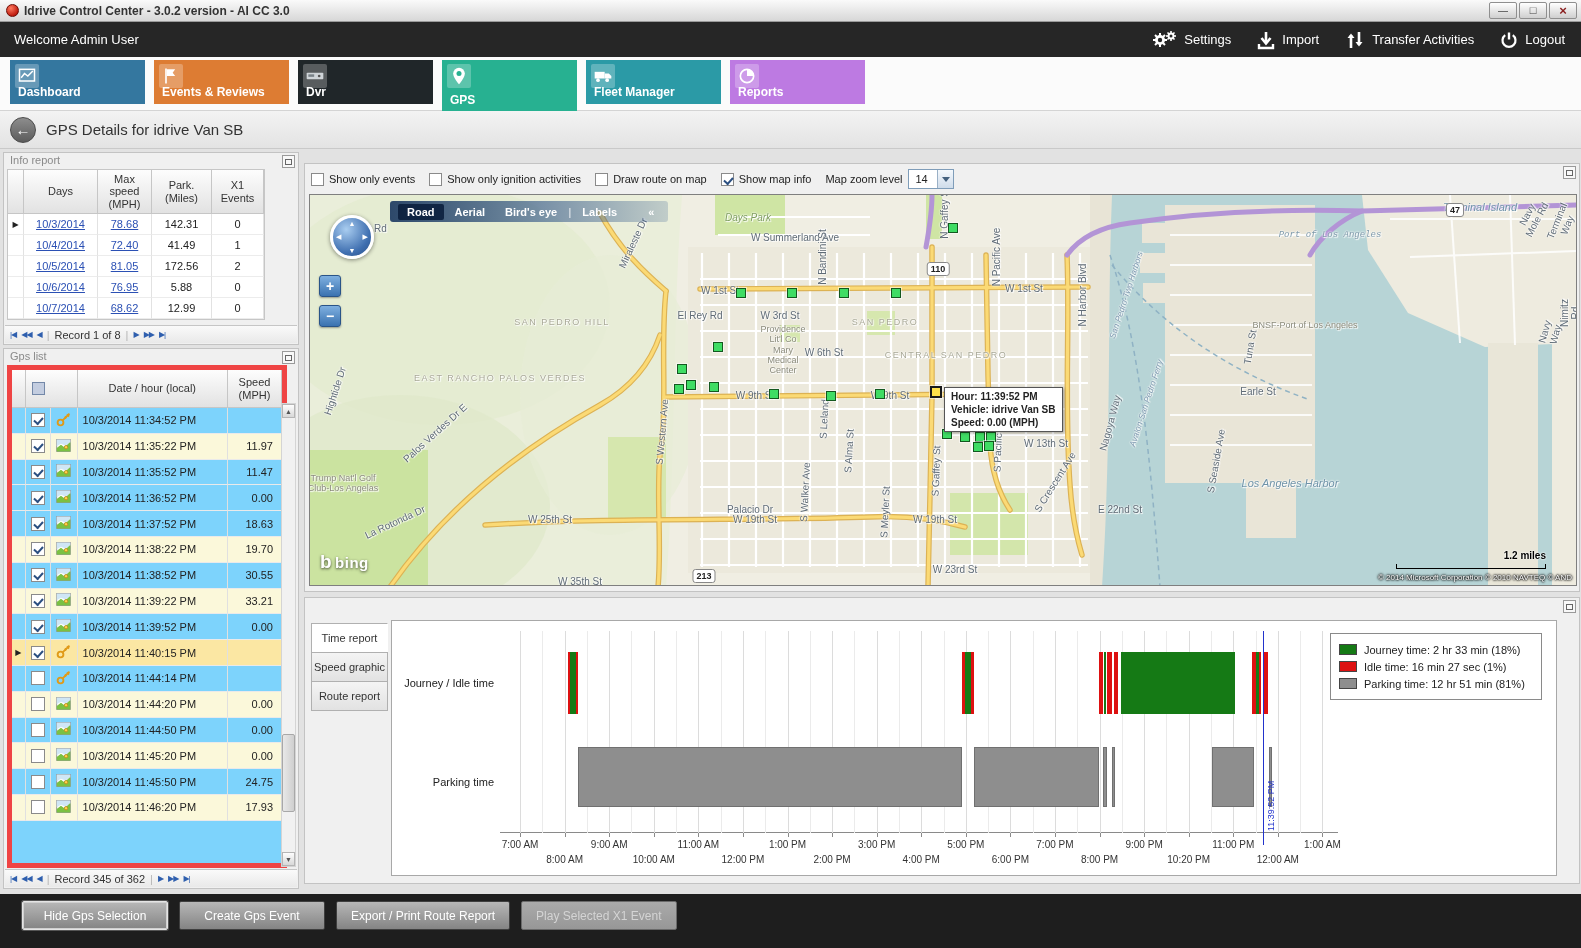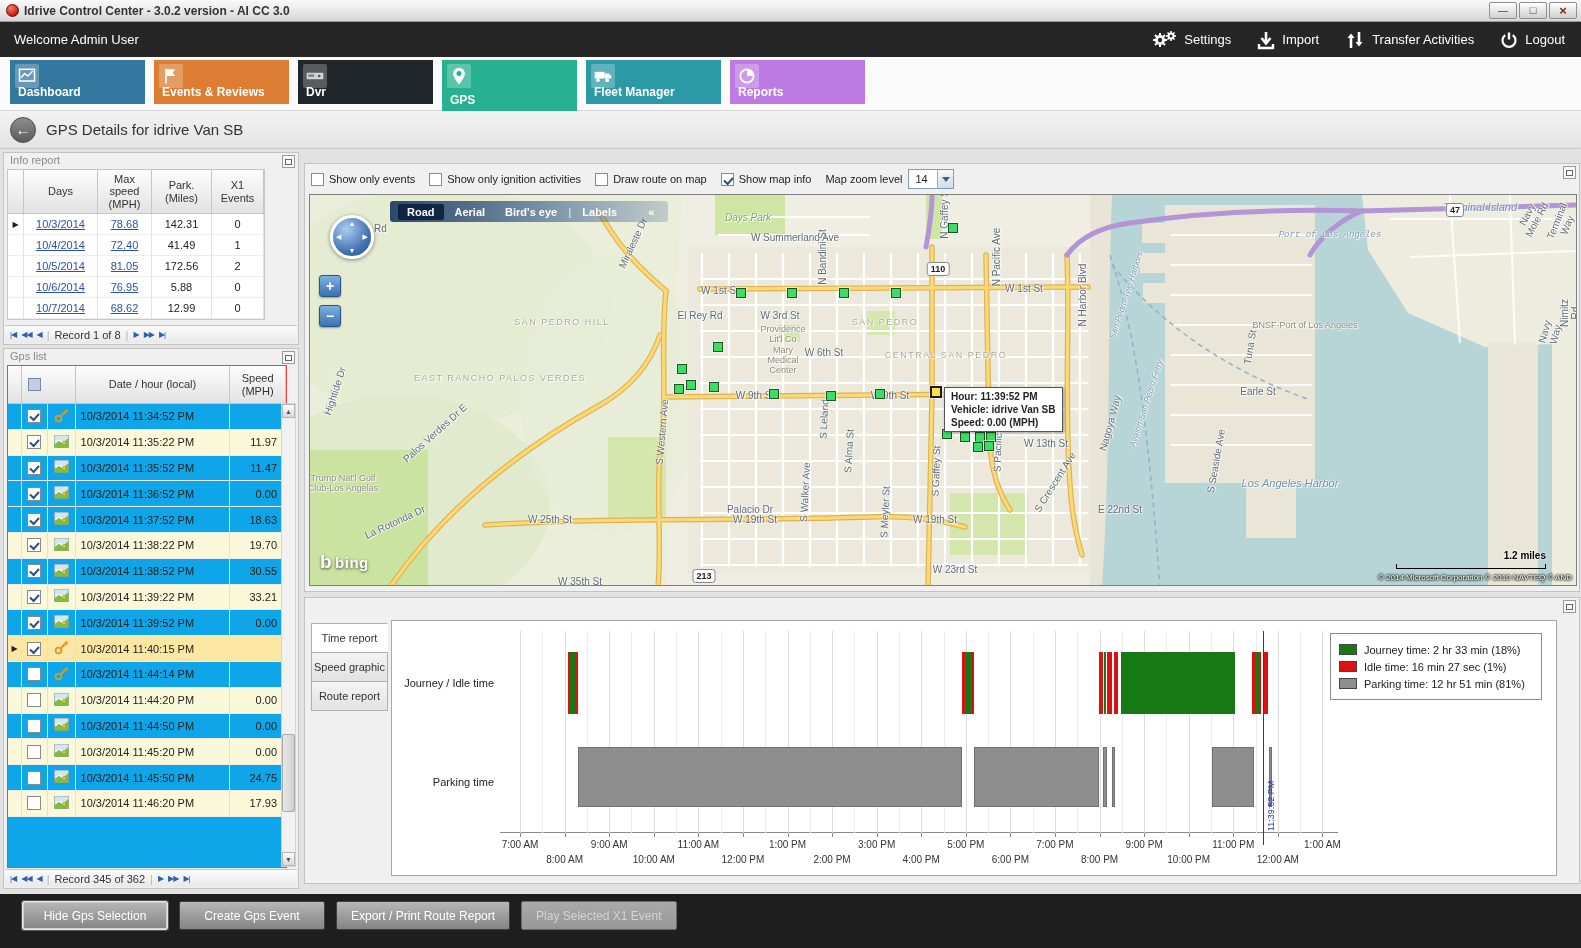--- a/index.html
+++ b/index.html
@@ -78,21 +78,21 @@
   .link { color:#2b50b4; text-decoration:underline; cursor:pointer; }
   .rowarrow { font-size:8px; color:#222; }
   .pager { position:absolute; left:1px; right:1px; bottom:1px; height:18px;
     border-top:1px solid #c6c6c6; background:linear-gradient(#fafafa,#e9e9e9);
     display:flex; align-items:center; gap:5px; padding-left:5px; font-size:11px; color:#333; }
   .pgb { color:#2f5fae; font-size:8px; cursor:pointer; letter-spacing:-1px; }
   .pgsep { color:#b5b5b5; }
 
   
   #gps-table { position:absolute; left:3px; top:16px; width:280px; height:503px;
-    background:#0ea5e9; border:1px solid #ef4444; font-size:11px; overflow:hidden; }
+    background:#7dd3fc; border:5px solid #ef4444; font-size:11px; overflow:hidden; }
   .gh { height:38px; border-right:1px solid #c6c6c6; border-bottom:1px solid #c6c6c6;
     background:linear-gradient(#fdfdfd,#e2e2e2); display:flex; align-items:center;
     justify-content:center; text-align:center; color:#333; line-height:1.15; }
   .gr { display:flex; height:25.8px; }
   .gc { border-right:1px solid #e0e0e0; border-bottom:1px solid #eaeaea;
     display:flex; align-items:center; justify-content:center; }
   .gr.alt { background:#fbf8da; }
   .gr.sel { background:#fbe7a3; }
   .gc.date { justify-content:flex-start; padding-left:5px; color:#222; }
   .gc.speed { justify-content:flex-end; padding-right:8px; }
@@ -1090,21 +1090,21 @@
           <div class="xlab" style="left: 350.931px; top: 233px;">12:00 PM</div>
           <div class="xlab" style="left: 395.505px; top: 218px;">1:00 PM</div>
           <div class="xlab" style="left: 440.08px; top: 233px;">2:00 PM</div>
           <div class="xlab" style="left: 484.654px; top: 218px;">3:00 PM</div>
           <div class="xlab" style="left: 529.229px; top: 233px;">4:00 PM</div>
           <div class="xlab" style="left: 573.803px; top: 218px;">5:00 PM</div>
           <div class="xlab" style="left: 618.378px; top: 233px;">6:00 PM</div>
           <div class="xlab" style="left: 662.952px; top: 218px;">7:00 PM</div>
           <div class="xlab" style="left: 707.527px; top: 233px;">8:00 PM</div>
           <div class="xlab" style="left: 752.101px; top: 218px;">9:00 PM</div>
-          <div class="xlab" style="left: 796.676px; top: 233px;">10:00 PM</div>
+          <div class="xlab" style="left: 796.676px; top: 233px;">10:20 PM</div>
           <div class="xlab" style="left: 841.25px; top: 218px;">11:00 PM</div>
           <div class="xlab" style="left: 885.824px; top: 233px;">12:00 AM</div>
           <div class="xlab" style="left: 930.399px; top: 218px;">1:00 AM</div>
           <div class="rowlab" style="left: 2px; top: 56px;">Journey / Idle time</div>
           <div class="rowlab" style="left: 2px; top: 155px;">Parking time</div>
           <div id="cursor-line" style="left: 870.847px; top: 10px; border-left-color: rgb(34, 51, 204);"></div>
           <div id="cursor-label" style="color: rgb(34, 51, 204); left: 873.847px; top: 210px;">11:39:52 PM</div>
         </div>
     </div>
   </div>

